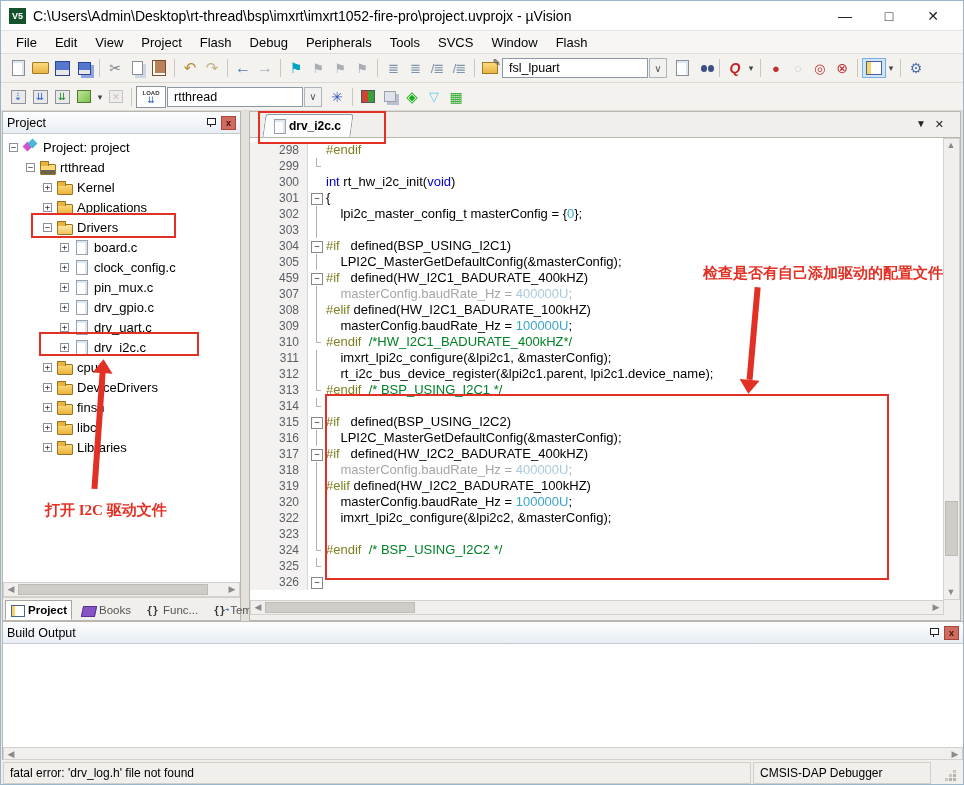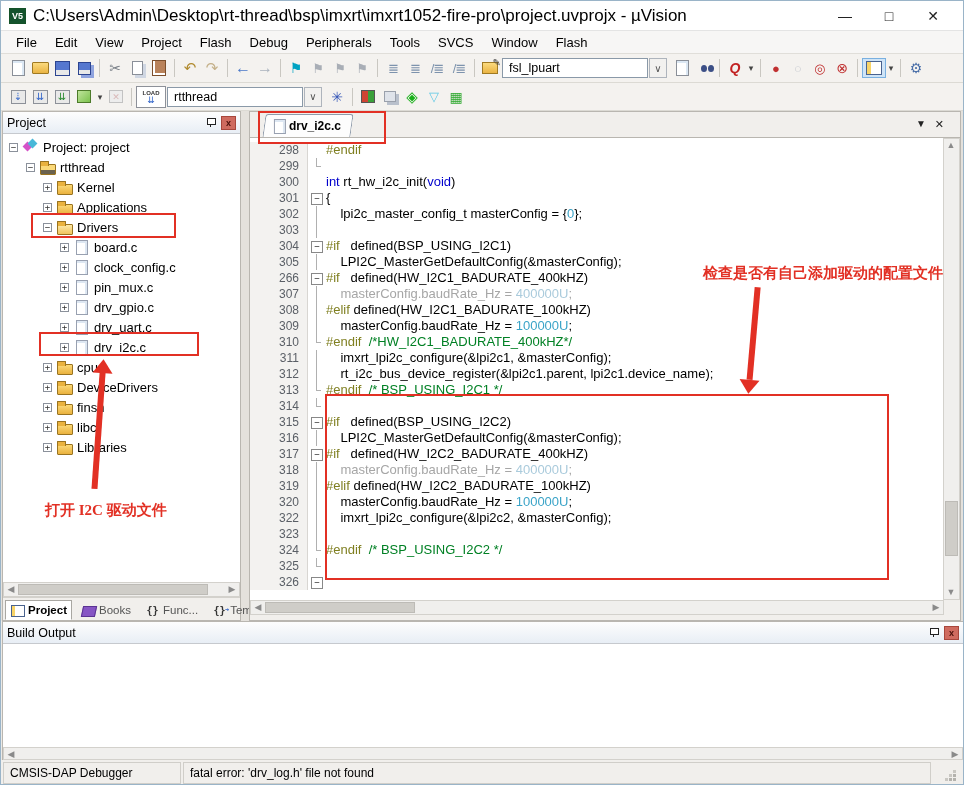--- a/index.html
+++ b/index.html
@@ -2,21 +2,21 @@
 <html><head>
 <meta charset="utf-8">
 <style>
   *{margin:0;padding:0;box-sizing:border-box;font-family:"Liberation Sans",sans-serif}
   html,body{background:#fff}
   #app{position:relative;width:964px;height:785px;background:#eceae6;border:1px solid #9ab4c8;overflow:hidden;font-size:13px;color:#000}
 
   
   #titlebar{position:absolute;left:0;top:0;width:100%;height:30px;background:#fff;display:flex;align-items:center;padding:0 8px;border-bottom:1px solid #e4e4e4}
   .logo{width:17px;height:16px;background:#14532d;border:1px solid #145228;color:#fff;font:bold 9px/14px "Liberation Sans",sans-serif;text-align:center;margin-right:7px}
-  #wintitle{flex:1;font-size:17px;white-space:nowrap;overflow:hidden}
+  #wintitle{flex:1;font-size:14px;white-space:nowrap;overflow:hidden}
   .winctl{width:44px;height:24px;display:inline-flex;align-items:center;justify-content:center;font-size:14px;color:#222;cursor:default}
 
   
   #menubar{position:absolute;left:0;top:30px;width:100%;height:23px;background:#f7f6f5;display:flex;align-items:center;padding-left:6px;border-bottom:1px solid #e0ded9}
   .menu-item{padding:2px 9px;cursor:default}
 
   
   .tbar{position:absolute;left:0;width:100%;background:#f4f2ef;display:flex;align-items:center;padding-left:6px;border-bottom:1px solid #dcdad4}
   #tb1{top:53px;height:29px}
   #tb2{top:82px;height:28px}
@@ -387,21 +387,21 @@
       <div id="codearea">
           <div style="height: 4px;"></div>
           <div class="cline"><span class="ln">298</span><span class="fold "></span><span class="ctext"><span class="tk-d">#endif</span></span></div>
           <div class="cline"><span class="ln">299</span><span class="fold e"></span><span class="ctext"></span></div>
           <div class="cline"><span class="ln">300</span><span class="fold "></span><span class="ctext"><span class="tk-k">int</span><span class="tk-p"> rt_hw_i2c_init(</span><span class="tk-k">void</span><span class="tk-p">)</span></span></div>
           <div class="cline"><span class="ln">301</span><span class="fold m"></span><span class="ctext"><span class="tk-p">{</span></span></div>
           <div class="cline"><span class="ln">302</span><span class="fold v"></span><span class="ctext"><span class="tk-p">    lpi2c_master_config_t masterConfig = {</span><span class="tk-n">0</span><span class="tk-p">};</span></span></div>
           <div class="cline"><span class="ln">303</span><span class="fold v"></span><span class="ctext"></span></div>
           <div class="cline"><span class="ln">304</span><span class="fold m"></span><span class="ctext"><span class="tk-d">#if</span><span class="tk-p">   defined(BSP_USING_I2C1)</span></span></div>
           <div class="cline"><span class="ln">305</span><span class="fold v"></span><span class="ctext"><span class="tk-p">    LPI2C_MasterGetDefaultConfig(&amp;masterConfig);</span></span></div>
-          <div class="cline"><span class="ln">266</span><span class="fold m"></span><span class="ctext"><span class="tk-d">#if</span><span class="tk-p">   defined(HW_I2C1_BADURATE_400kHZ)</span></span></div>
+          <div class="cline"><span class="ln">459</span><span class="fold m"></span><span class="ctext"><span class="tk-d">#if</span><span class="tk-p">   defined(HW_I2C1_BADURATE_400kHZ)</span></span></div>
           <div class="cline"><span class="ln">307</span><span class="fold v"></span><span class="ctext"><span class="tk-i">    masterConfig.baudRate_Hz = </span><span class="tk-j">400000U</span><span class="tk-i">;</span></span></div>
           <div class="cline"><span class="ln">308</span><span class="fold v"></span><span class="ctext"><span class="tk-d">#elif</span><span class="tk-p"> defined(HW_I2C1_BADURATE_100kHZ)</span></span></div>
           <div class="cline"><span class="ln">309</span><span class="fold v"></span><span class="ctext"><span class="tk-p">    masterConfig.baudRate_Hz = </span><span class="tk-n">100000U</span><span class="tk-p">;</span></span></div>
           <div class="cline"><span class="ln">310</span><span class="fold e"></span><span class="ctext"><span class="tk-d">#endif</span><span class="tk-p">  </span><span class="tk-c">/*HW_I2C1_BADURATE_400kHZ*/</span></span></div>
           <div class="cline"><span class="ln">311</span><span class="fold v"></span><span class="ctext"><span class="tk-p">    imxrt_lpi2c_configure(&amp;lpi2c1, &amp;masterConfig);</span></span></div>
           <div class="cline"><span class="ln">312</span><span class="fold v"></span><span class="ctext"><span class="tk-p">    rt_i2c_bus_device_register(&amp;lpi2c1.parent, lpi2c1.device_name);</span></span></div>
           <div class="cline"><span class="ln">313</span><span class="fold e"></span><span class="ctext"><span class="tk-d">#endif</span><span class="tk-p">  </span><span class="tk-c">/* BSP_USING_I2C1 */</span></span></div>
           <div class="cline"><span class="ln">314</span><span class="fold e"></span><span class="ctext"></span></div>
           <div class="cline"><span class="ln">315</span><span class="fold m"></span><span class="ctext"><span class="tk-d">#if</span><span class="tk-p">   defined(BSP_USING_I2C2)</span></span></div>
           <div class="cline"><span class="ln">316</span><span class="fold v"></span><span class="ctext"><span class="tk-p">    LPI2C_MasterGetDefaultConfig(&amp;masterConfig);</span></span></div>
@@ -435,22 +435,22 @@
       <span class="closebox">x</span>
     </div>
     <div id="bobody"></div>
     <div id="bohscroll" class="hscroll">
       <span class="sarrow" style="left:0">◀</span>
       <span class="sarrow" style="right:0">▶</span>
     </div>
   </div>
 
   <div id="statusbar">
+    <span class="scell" id="smsg">fatal error: 'drv_log.h' file not found</span>
     <span class="scell" id="sdbg">CMSIS-DAP Debugger</span>
-    <span class="scell" id="smsg">fatal error: 'drv_log.h' file not found</span>
     <span class="scell" id="sgrip"></span>
   </div>
 
   <div id="overlay">
     <div class="redbox" style="left:257px;top:110px;width:128px;height:33px"></div>
     <div class="redbox" style="left:30px;top:212px;width:145px;height:25px"></div>
     <div class="redbox" style="left:38px;top:331px;width:160px;height:24px"></div>
     <div class="redbox" style="left:324px;top:393px;width:564px;height:186px"></div>
 
     <div class="arrow" style="left:88px;top:358px;width:20px;height:130px;transform:rotate(4deg)">

